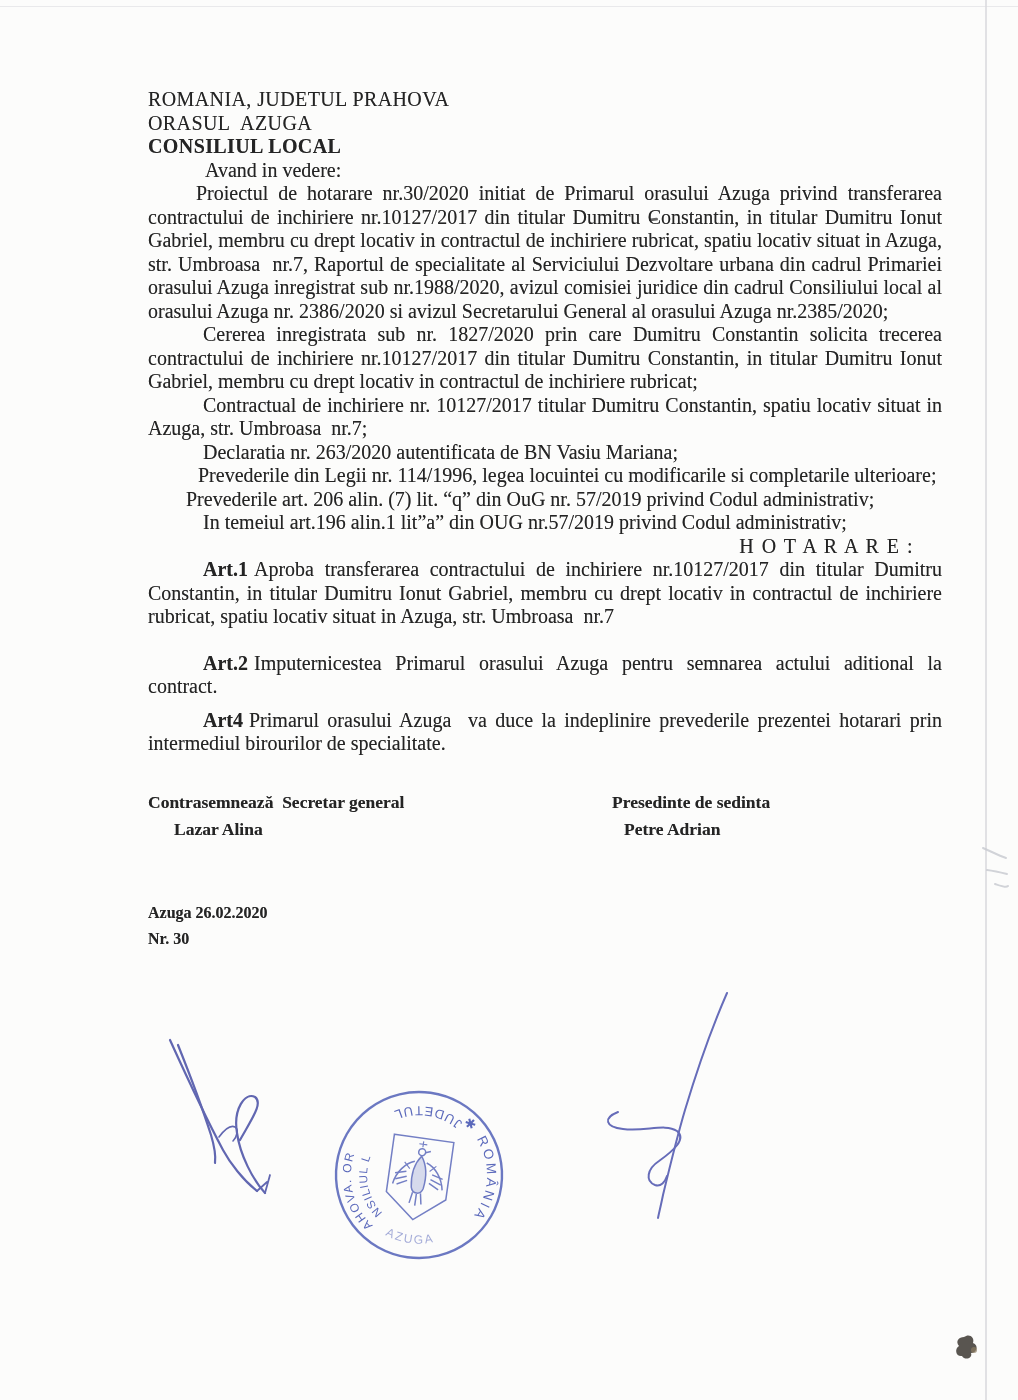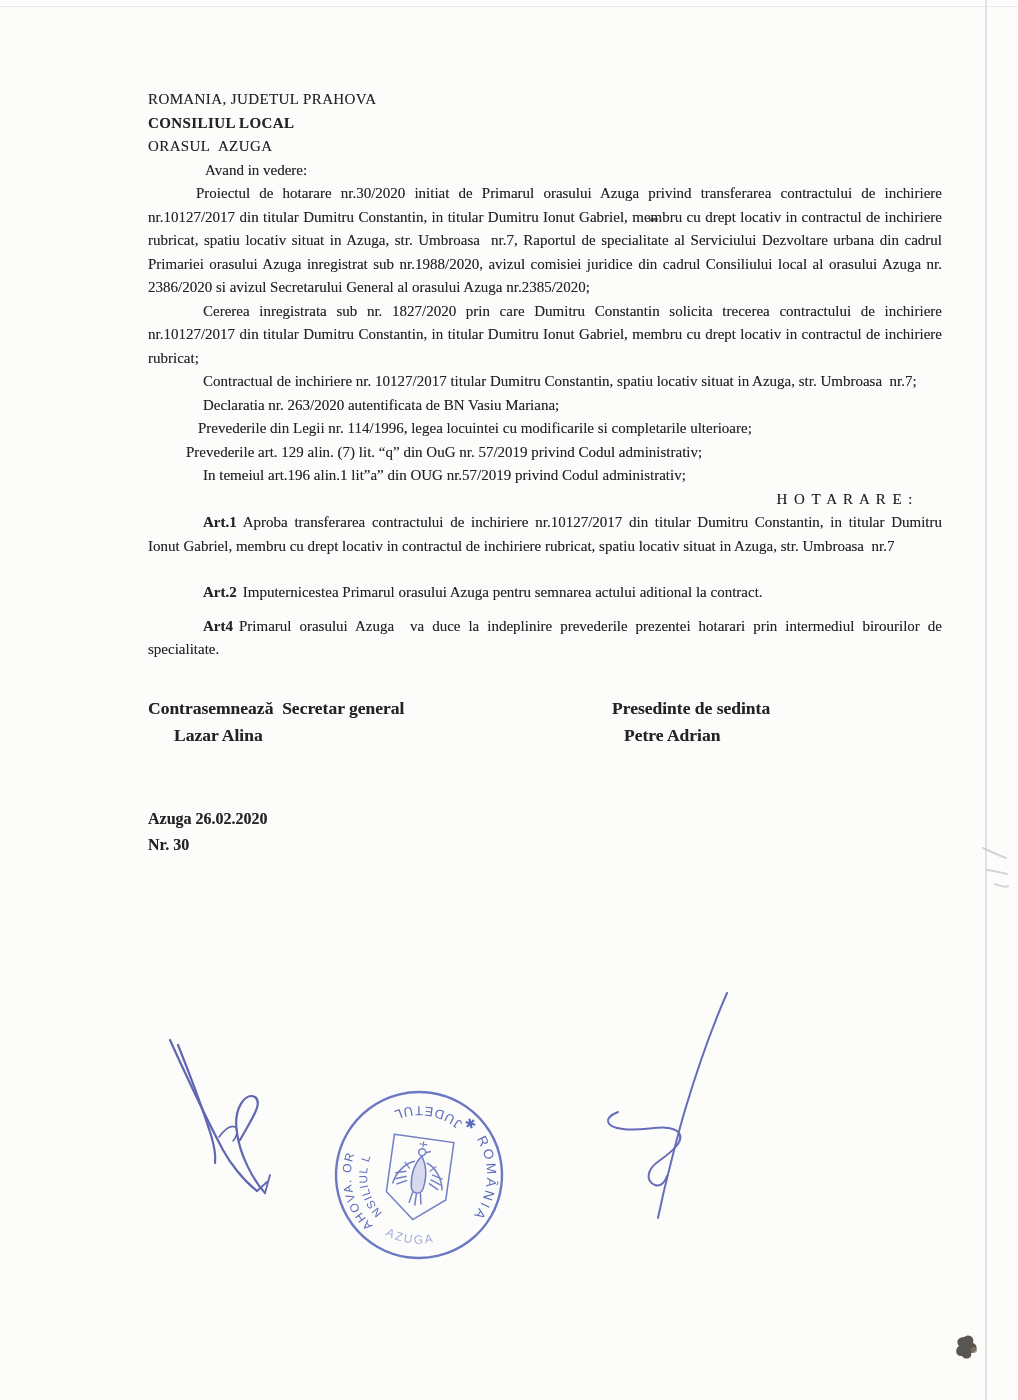--- a/index.html
+++ b/index.html
@@ -1,19 +1,19 @@
 <!DOCTYPE html>
 <html><head>
 <meta charset="utf-8">
 <style>
   html,body{margin:0;padding:0;background:#ffffff;}
   .page{position:relative;width:1018px;height:1400px;background:#fcfcfb;overflow:hidden;
         font-family:"Liberation Serif","DejaVu Serif",serif;color:#242424;}
   .content{position:absolute;left:148px;top:88px;width:794px;}
-  .content p{margin:0;font-size:15px;line-height:23.5px;text-shadow:0 0 .5px rgba(30,30,30,.42);}
+  .content p{margin:0;font-size:20px;line-height:23.5px;text-shadow:0 0 .5px rgba(30,30,30,.42);}
   .hdr{font-size:17.5px;line-height:23px;letter-spacing:.4px;}
   .b{font-weight:bold;}
   .title{margin-top:58px;text-align:center;font-weight:bold;font-size:19px;letter-spacing:.6px;transform:translateX(-55px);}
   .subtitle{margin-top:8px;padding-left:30px;padding-right:4px;text-align:justify;line-height:25px !important;}
   .avand{margin-top:34px;text-indent:57px;}
   .rec{text-align:justify;}
   .ind-38{text-indent:38px;} .ind-48{text-indent:48px;} .ind-50{text-indent:50px;} .ind-55{text-indent:55px;}
   .adopt{margin-top:20px;text-indent:62px;font-weight:bold;}
   .dtitle{margin-top:21px;text-align:right;font-weight:normal;font-size:18px;letter-spacing:1.5px;transform:translateX(-28px);}
   .art{margin-top:20px;text-align:justify;text-indent:55px;}
@@ -37,32 +37,32 @@
 
 <div class="page">
 
   <div class="edge-h"></div>
   <div class="edge-v"></div>
   <div class="dash-artifact"></div>
 
   <div class="content">
 
     <p class="hdr">ROMANIA, JUDETUL PRAHOVA</p>
+    <p class="hdr">ORASUL&nbsp; AZUGA</p>
     <p class="hdr b">CONSILIUL LOCAL</p>
-    <p class="hdr">ORASUL&nbsp; AZUGA</p>
 
 
     <p class="avand">Avand in vedere:</p>
 
     <p class="rec ind-48">Proiectul de hotarare nr.30/2020 initiat de Primarul orasului Azuga privind transferarea contractului de inchiriere nr.10127/2017 din titular Dumitru Constantin, in titular Dumitru Ionut Gabriel, membru cu drept locativ in contractul de inchiriere rubricat, spatiu locativ situat in Azuga, str. Umbroasa&nbsp; nr.7, Raportul de specialitate al Serviciului Dezvoltare urbana din cadrul Primariei orasului Azuga inregistrat sub nr.1988/2020, avizul comisiei juridice din cadrul Consiliului local al orasului Azuga nr. 2386/2020 si avizul Secretarului General al orasului Azuga nr.2385/2020;</p>
     <p class="rec ind-55">Cererea inregistrata sub nr. 1827/2020 prin care Dumitru Constantin solicita trecerea contractului de inchiriere nr.10127/2017 din titular Dumitru Constantin, in titular Dumitru Ionut Gabriel, membru cu drept locativ in contractul de inchiriere rubricat;</p>
     <p class="rec ind-55">Contractual de inchiriere nr. 10127/2017 titular Dumitru Constantin, spatiu locativ situat in Azuga, str. Umbroasa&nbsp; nr.7;</p>
     <p class="rec ind-55">Declaratia nr. 263/2020 autentificata de BN Vasiu Mariana;</p>
     <p class="rec ind-50">Prevederile din Legii nr. 114/1996, legea locuintei cu modificarile si completarile ulterioare;</p>
-    <p class="rec ind-38">Prevederile art. 129 alin. (7) lit. “q” din OuG nr. 57/2019 privind Codul administrativ;</p>
+    <p class="rec ind-38">Prevederile art. 206 alin. (7) lit. “q” din OuG nr. 57/2019 privind Codul administrativ;</p>
     <p class="rec ind-55">In temeiul art.196 alin.1 lit”a” din OUG nr.57/2019 privind Codul administrativ;</p>
 
     <p class="dtitle">H O T A R A R E :</p>
 
     <p class="art">
       <span class="art-label">Art.1</span><span class="art-text">Aproba transferarea contractului de inchiriere nr.10127/2017 din titular Dumitru Constantin, in titular Dumitru Ionut Gabriel, membru cu drept locativ in contractul de inchiriere rubricat, spatiu locativ situat in Azuga, str. Umbroasa&nbsp; nr.7</span>
     </p>
     <p class="art m23">
       <span class="art-label">Art.2</span><span class="art-text">Imputernicestea Primarul orasului Azuga pentru semnarea actului aditional la contract.</span>
     </p>

